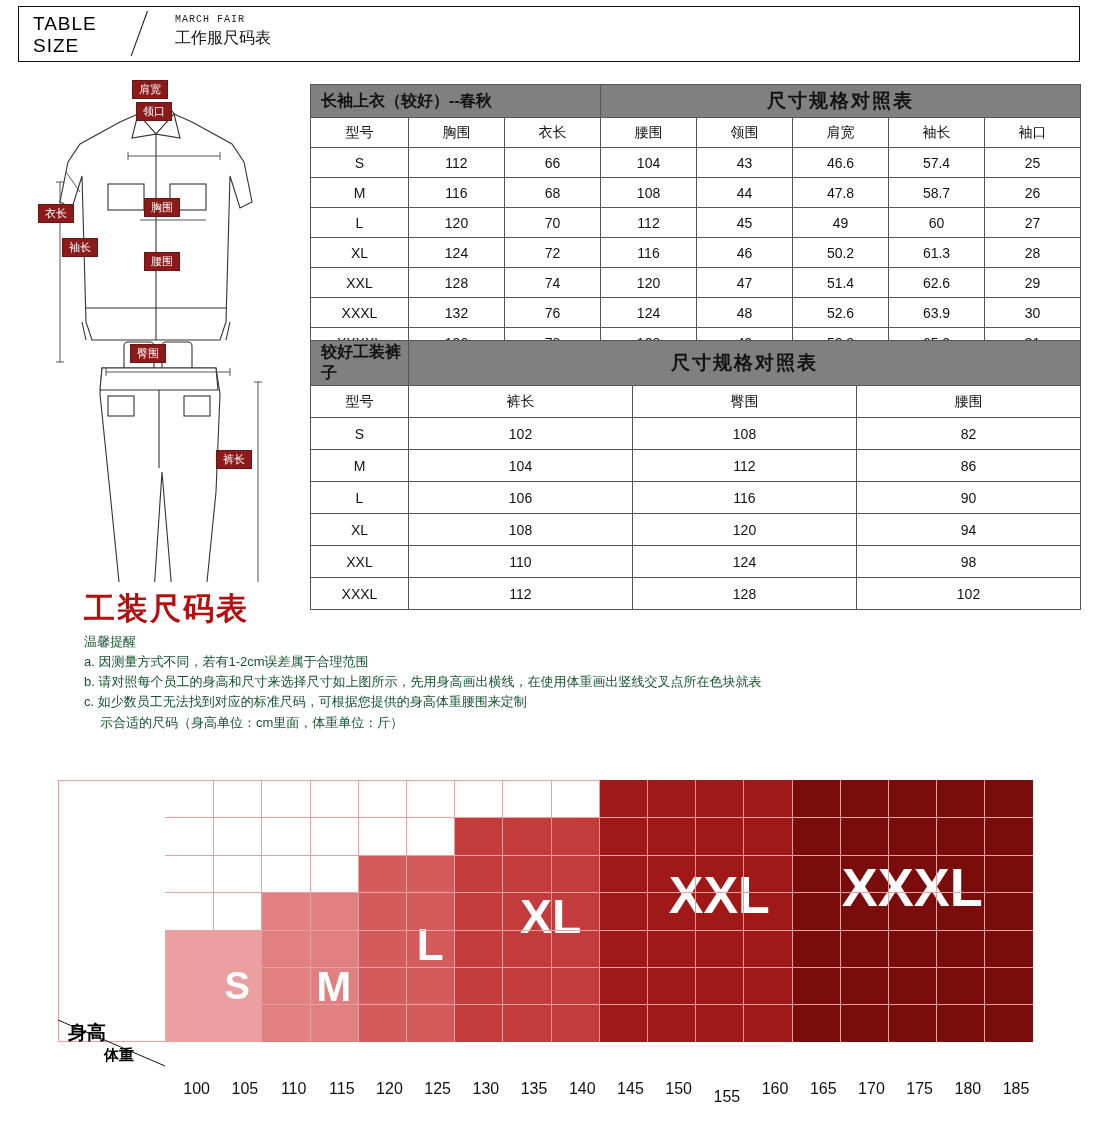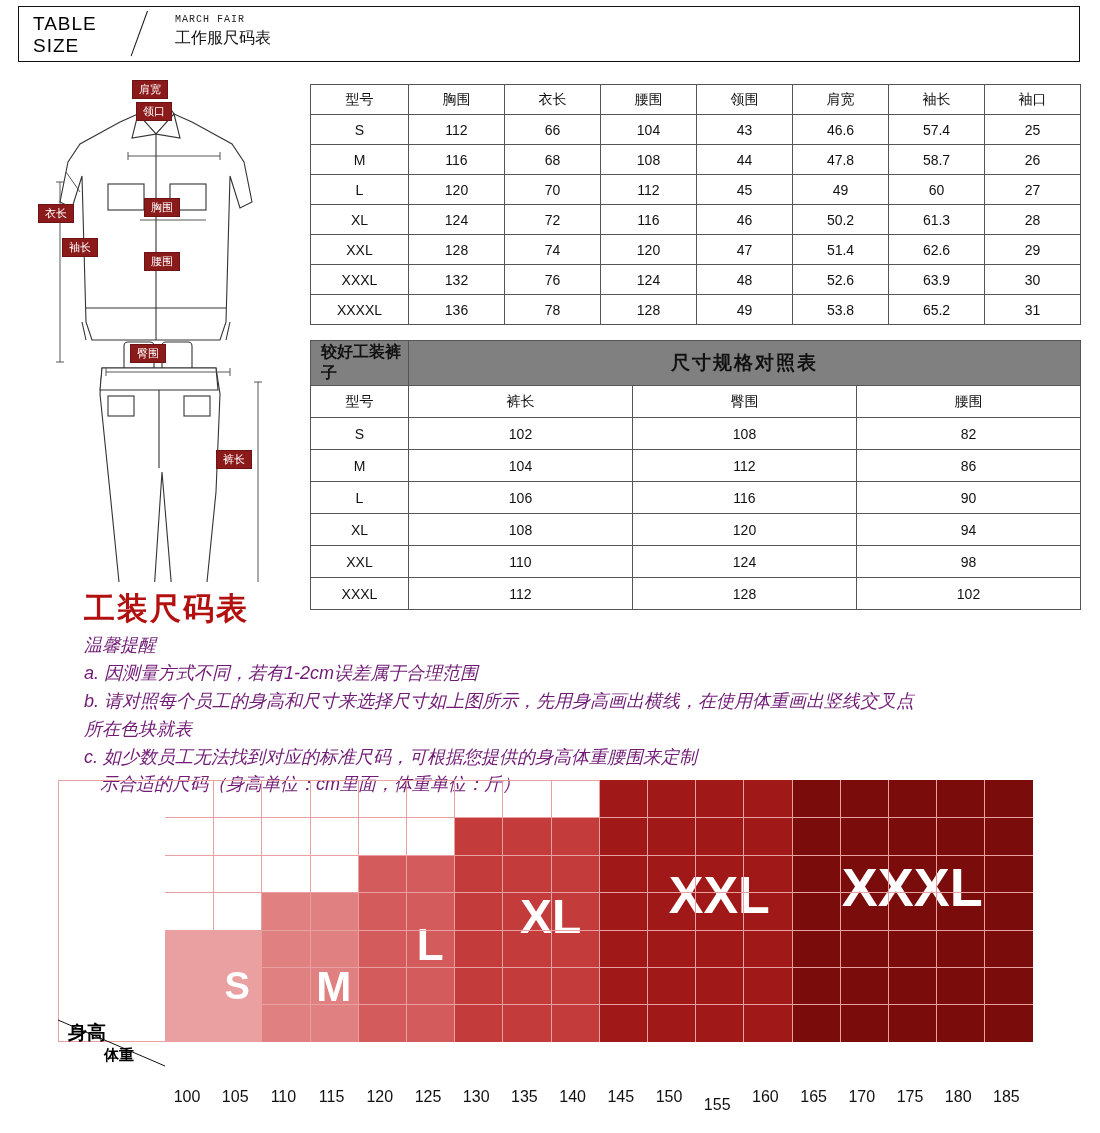--- a/index.html
+++ b/index.html
@@ -34,31 +34,31 @@
 
   #tbl-top{left:310px;top:84px;width:770px;}
   #tbl-top td{height:27px;}
   #tbl-top tr.hrow td{height:30px;}
   #tbl-bot{left:310px;top:340px;width:770px;}
   #tbl-bot td{height:29px;}
   #tbl-bot tr.hrow td{height:30px;}
 
   
   .bigtitle{position:absolute;left:84px;top:588px;font-size:31px;color:#b31010;font-weight:bold;letter-spacing:2px;}
-  .notes{position:absolute;left:84px;top:632px;width:830px;font-size:18px;line-height:1.55;color:#701a75;font-style:italic;}
+  .notes{position:absolute;left:84px;top:632px;width:830px;font-size:13px;line-height:1.55;color:#14532d;}
   .notes .nt{margin:0;}
   .notes .ind{padding-left:16px;}
 
   
   .chart{position:absolute;left:58px;top:780px;width:975px;height:290px;}
   .grid-wrap{position:absolute;left:107px;top:0;width:868px;height:262px;}
   .gridline-v{position:absolute;top:0;width:1px;background:#e8a0a0;}
   .gridline-h{position:absolute;left:0;height:1px;background:#e8a0a0;}
   .ylab{position:absolute;right:0;width:100px;text-align:right;font-size:19px;color:#111;}
-  .xlab{position:absolute;top:8px;width:46px;text-align:center;font-size:16px;color:#111;}
+  .xlab{position:absolute;top:0;width:46px;text-align:right;font-size:16px;color:#111;}
   .sizelabel{position:absolute;color:#fff;font-weight:bold;text-align:center;}
   .axisbox{position:absolute;left:0;top:236px;width:107px;height:54px;}
   .axisbox .gh{position:absolute;left:10px;top:4px;font-size:19px;font-weight:bold;}
   .axisbox .tz{position:absolute;left:46px;top:30px;font-size:15px;font-weight:bold;}
   .axisbox .diag{position:absolute;left:0;top:0;width:107px;height:54px;}
   .outer-border{position:absolute;left:0;top:0;width:975px;height:262px;box-sizing:border-box;border:1px solid #e8a0a0;}
 </style>
 </head>
 <body>
 
@@ -140,20 +140,24 @@
       <col style="width:98px">
         <col style="width:96px">
         <col style="width:96px">
         <col style="width:96px">
       <col style="width:96px">
         <col style="width:96px">
         <col style="width:96px">
         <col style="width:96px">
     </colgroup>
     <tbody>
+      <tr class="hrow tblhead">
+        <td class="t1" colspan="3">长袖上衣（较好）--春秋</td>
+        <td class="t2" colspan="5">尺寸规格对照表</td>
+      </tr>
       <tr>
         <td>型号</td>
         <td>胸围</td>
         <td>衣长</td>
         <td>腰围</td>
         <td>领围</td>
         <td>肩宽</td>
         <td>袖长</td>
         <td>袖口</td>
       </tr>

